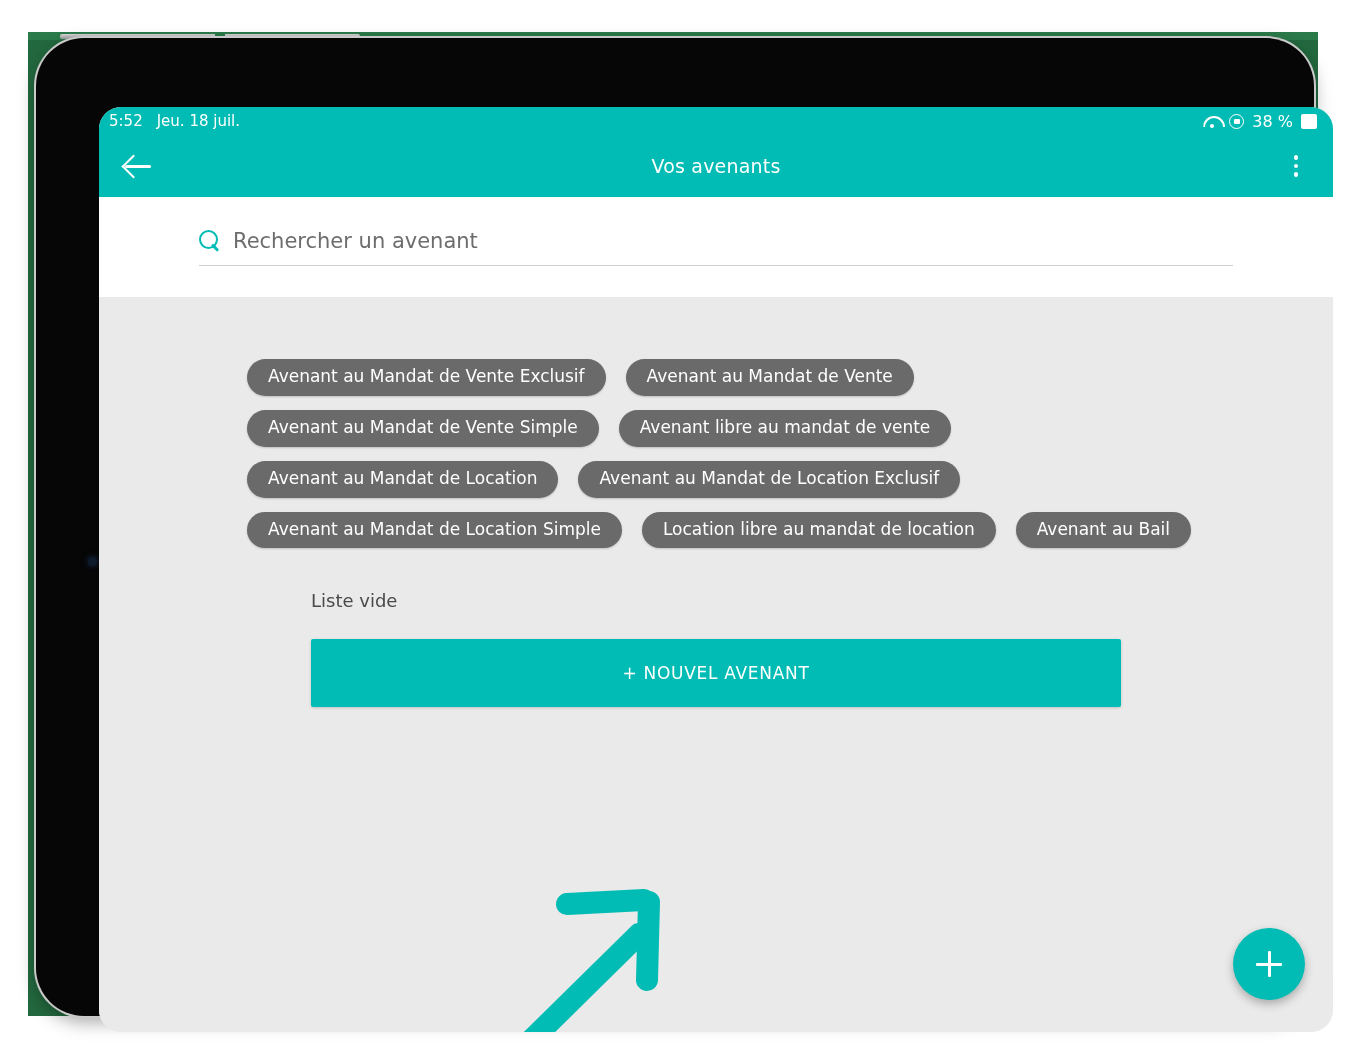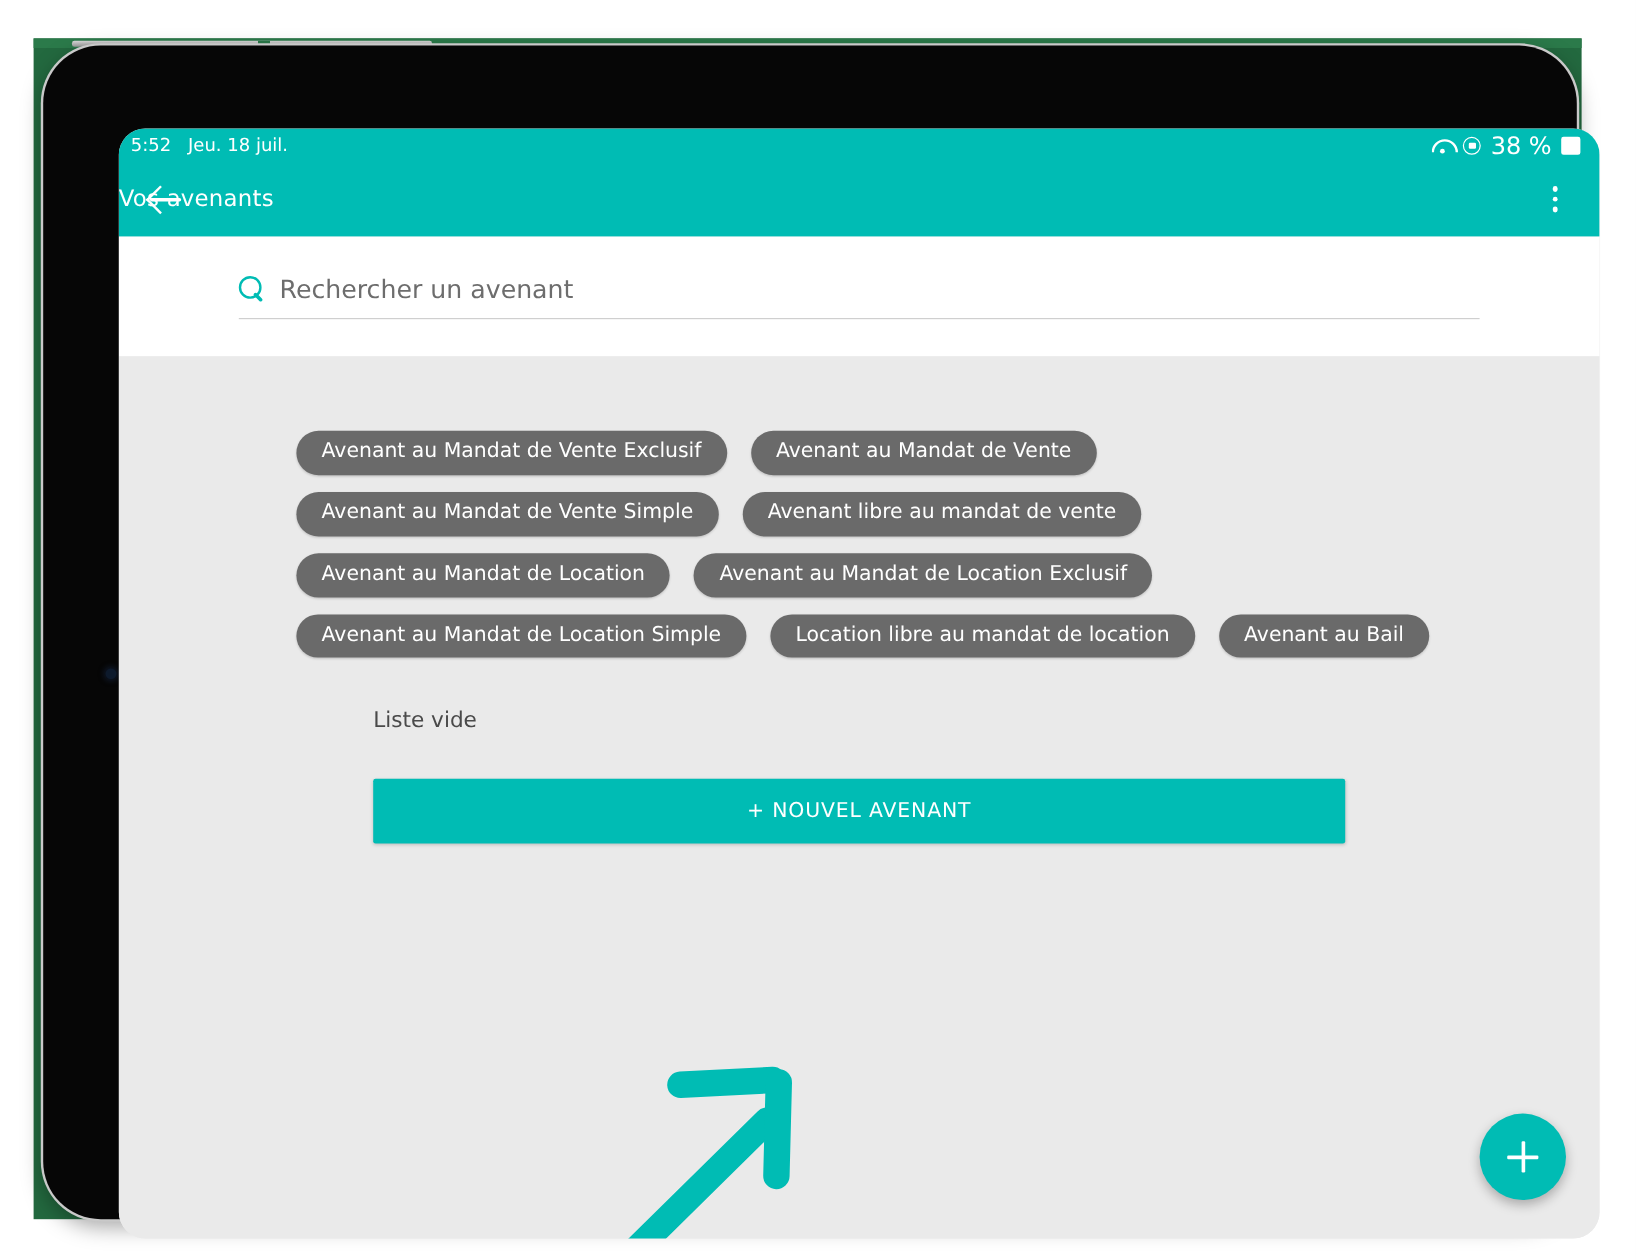--- a/index.html
+++ b/index.html
@@ -74,21 +74,21 @@
   #status-bar {
     position:relative;
     height:28px; width:100%;
     background:#00bcb4;
     display:flex; align-items:center;
     padding:0 16px 0 10px;
     color:#ffffff;
     font-size:15px;
   }
   .status-left { display:flex; align-items:center; gap:14px; }
-  .status-right { margin-left:auto; display:flex; align-items:center; gap:8px; font-size:20px; }
+  .status-right { margin-left:auto; display:flex; align-items:center; gap:8px; font-size:16px; }
   .ico-wifi { width:18px; height:13px; display:inline-block; position:relative; }
   .ico-wifi:before {
     content:""; position:absolute; left:0; top:1px;
     width:18px; height:18px; border-radius:50%;
     border:2.5px solid #fff;
     clip-path:polygon(0 0,100% 0,100% 52%,50% 52%,0 52%);
   }
   .ico-wifi:after {
     content:""; position:absolute; left:7px; top:9px;
     width:4px; height:4px; border-radius:50%; background:#fff;
@@ -122,21 +122,21 @@
   #back-arrow:before {
     content:""; position:absolute; left:4px; top:16px;
     width:26px; height:2.6px; background:#fff; border-radius:2px;
   }
   #back-arrow:after {
     content:""; position:absolute; left:4px; top:9px;
     width:15px; height:15px; border-left:2.6px solid #fff; border-bottom:2.6px solid #fff;
     transform:rotate(45deg);
   }
   #app-bar-title {
-    position:absolute; left:0; right:0; text-align:left;
+    position:absolute; left:0; right:0; text-align:center;
     font-size:19px; letter-spacing:.2px; pointer-events:none;
   }
   #overflow-menu {
     margin-left:auto; width:30px; height:34px;
     display:flex; flex-direction:column; align-items:center;
     justify-content:center; gap:4px; cursor:pointer; z-index:2;
   }
   #overflow-menu i { width:4.5px; height:4.5px; background:#fff; border-radius:50%; display:block; }
 
   
@@ -192,22 +192,22 @@
     box-shadow:0 1px 2px rgba(0,0,0,.18);
   }
 
   #empty-label {
     margin:42px 0 0 212px;
     font-size:18px; color:#4a4a4a;
   }
 
   #new-amendment-button {
     display:block;
-    width:810px; height:54px;
-    margin:38px auto 0 auto;
+    width:810px; height:68px;
+    margin:28px auto 0 auto;
     background:#00bcb4; color:#ffffff;
     border:none; border-radius:2px;
     font-family:"DejaVu Sans", sans-serif;
     font-size:17px; letter-spacing:.7px;
     cursor:pointer;
     box-shadow:0 1px 3px rgba(0,0,0,.18);
   }
 
   
   #annotation-arrow {

